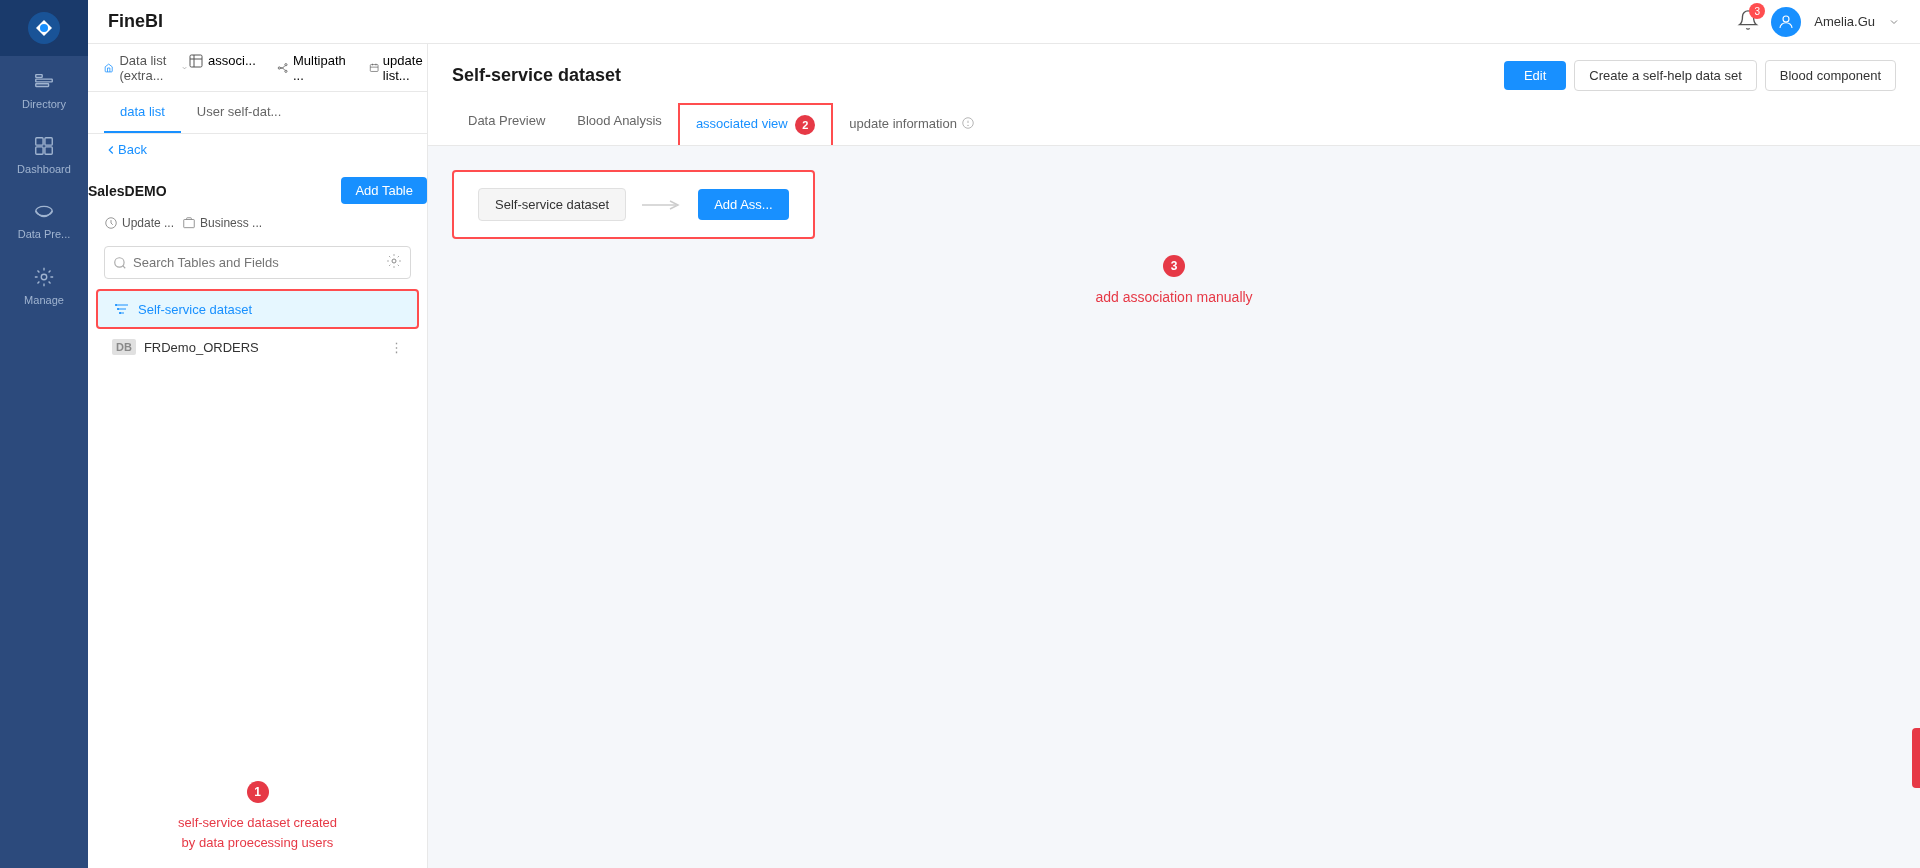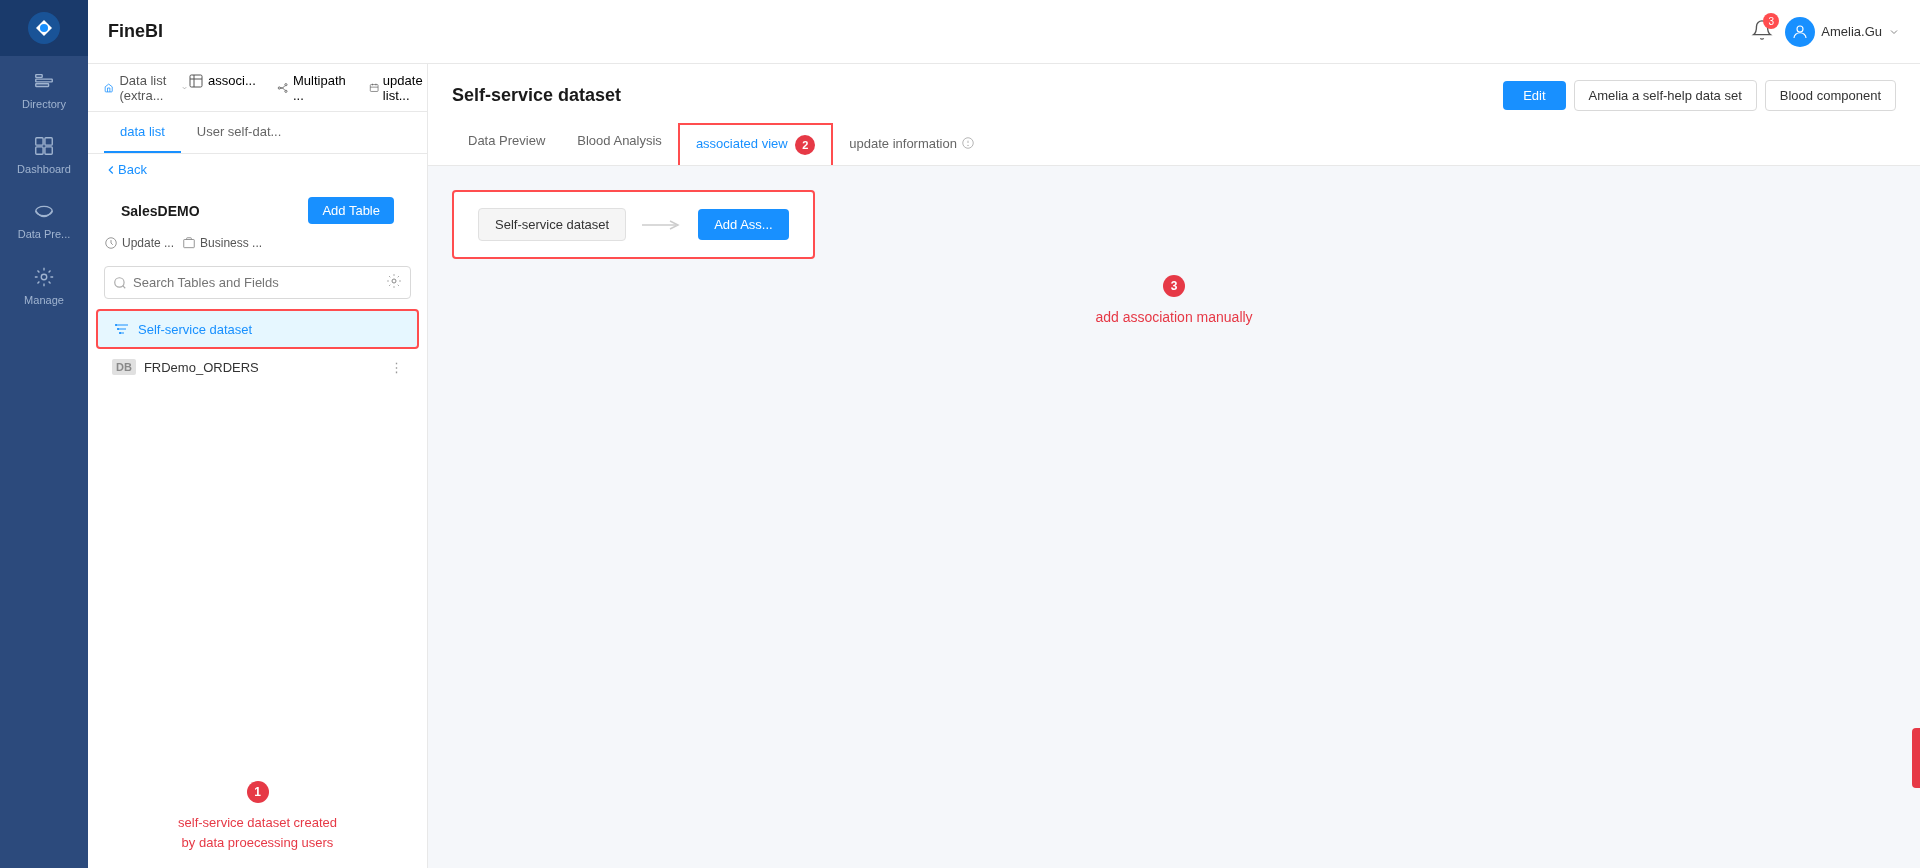--- a/index.html
+++ b/index.html
@@ -42,21 +42,21 @@
     
     .main-area {
       flex: 1;
       display: flex;
       flex-direction: column;
       overflow: hidden;
     }
 
     
     .topbar {
-      height: 64px;
+      height: 44px;
       background: #fff;
       display: flex;
       align-items: center;
       padding: 0 20px;
       border-bottom: 1px solid #e8e8e8;
       justify-content: space-between;
       flex-shrink: 0;
     }
     .topbar-left {
       display: flex;
@@ -82,21 +82,21 @@
       border-radius: 50%;
       width: 16px;
       height: 16px;
       display: flex;
       align-items: center;
       justify-content: center;
     }
     .user-info {
       display: flex;
       align-items: center;
-      gap: 6px;
+      gap: 13px;
       cursor: pointer;
     }
     .user-avatar {
       width: 30px;
       height: 30px;
       border-radius: 50%;
       background: #1890ff;
       display: flex;
       align-items: center;
       justify-content: center;
@@ -157,21 +157,21 @@
       color: #1890ff;
       border-bottom-color: #1890ff;
       font-weight: 500;
     }
 
     
     .left-toolbar {
       display: flex;
       align-items: center;
       justify-content: space-between;
-      padding: 12px 33px;
+      padding: 12px 0;
     }
     .folder-name {
       font-size: 14px;
       font-weight: 600;
       color: #1a1a1a;
     }
     .add-table-btn {
       background: #1890ff;
       color: #fff;
       border: none;
@@ -626,21 +626,21 @@
         <div style="color:#e63946;font-size:13px;line-height:1.5;">self-service dataset created<br>by data proecessing users</div>
       </div>
     </div>
 
     <div class="right-panel">
       <div class="right-header">
         <div class="right-header-top">
           <span class="dataset-title">Self-service dataset</span>
           <div class="right-header-actions">
             <button class="edit-btn">Edit</button>
-            <button class="action-btn">Amelia a self-help data set</button>
+            <button class="action-btn">Create a self-help data set</button>
             <button class="action-btn">Blood component</button>
           </div>
         </div>
 
         <div class="right-tabs">
           <div class="right-tab">
             <span>Data Preview</span>
           </div>
           <div class="right-tab">
             <span>Blood Analysis</span>

